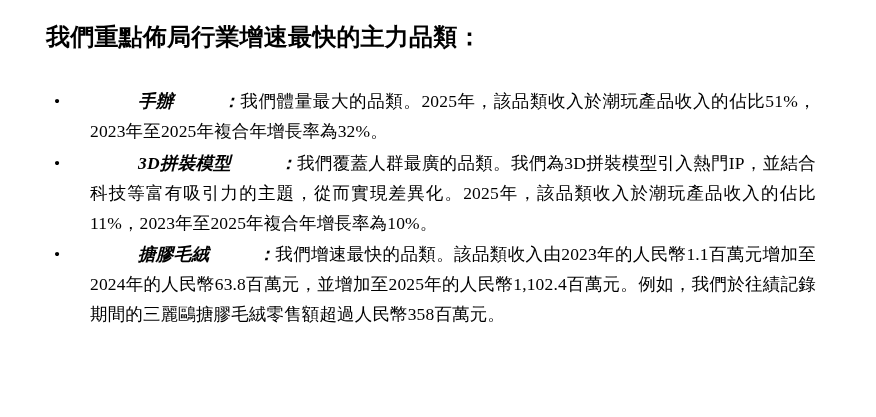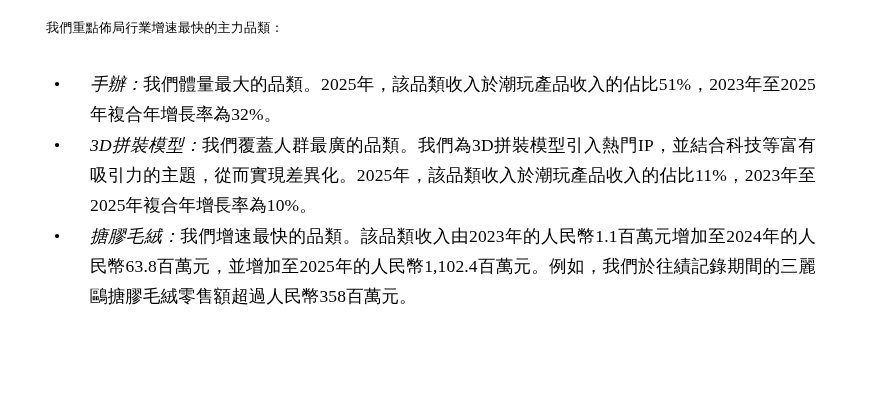--- a/index.html
+++ b/index.html
@@ -15,24 +15,25 @@
     overflow: hidden;
   }
   .page {
     position: relative;
     width: 876px;
     height: 417px;
     box-sizing: border-box;
     padding: 18px 60px 0 46px;
   }
   .intro {
-    font-size: 13px;
+    font-size: 24px;
     line-height: 1.6;
     margin: 0 0 30px 0;
     letter-spacing: 0.2px;
+    font-weight: bold;
   }
   ul.bullets {
     list-style: none;
     margin: 0;
     padding: 0;
   }
   ul.bullets > li {
     position: relative;
     padding-left: 44px;
     margin-bottom: 1px;
@@ -44,21 +45,22 @@
   }
   ul.bullets > li .bullet-mark {
     position: absolute;
     left: 8px;
     top: 0;
     font-size: 17.5px;
     line-height: 1.72;
   }
   .term {
     font-style: italic;
-    font-weight: 400;
+    font-weight: 700;
+    margin-left: 48px;
   }
 </style>
 </head>
 <body>
 
 <div class="page">
 
   <p class="intro">我們重點佈局行業增速最快的主力品類：</p>
 
   <ul class="bullets">

